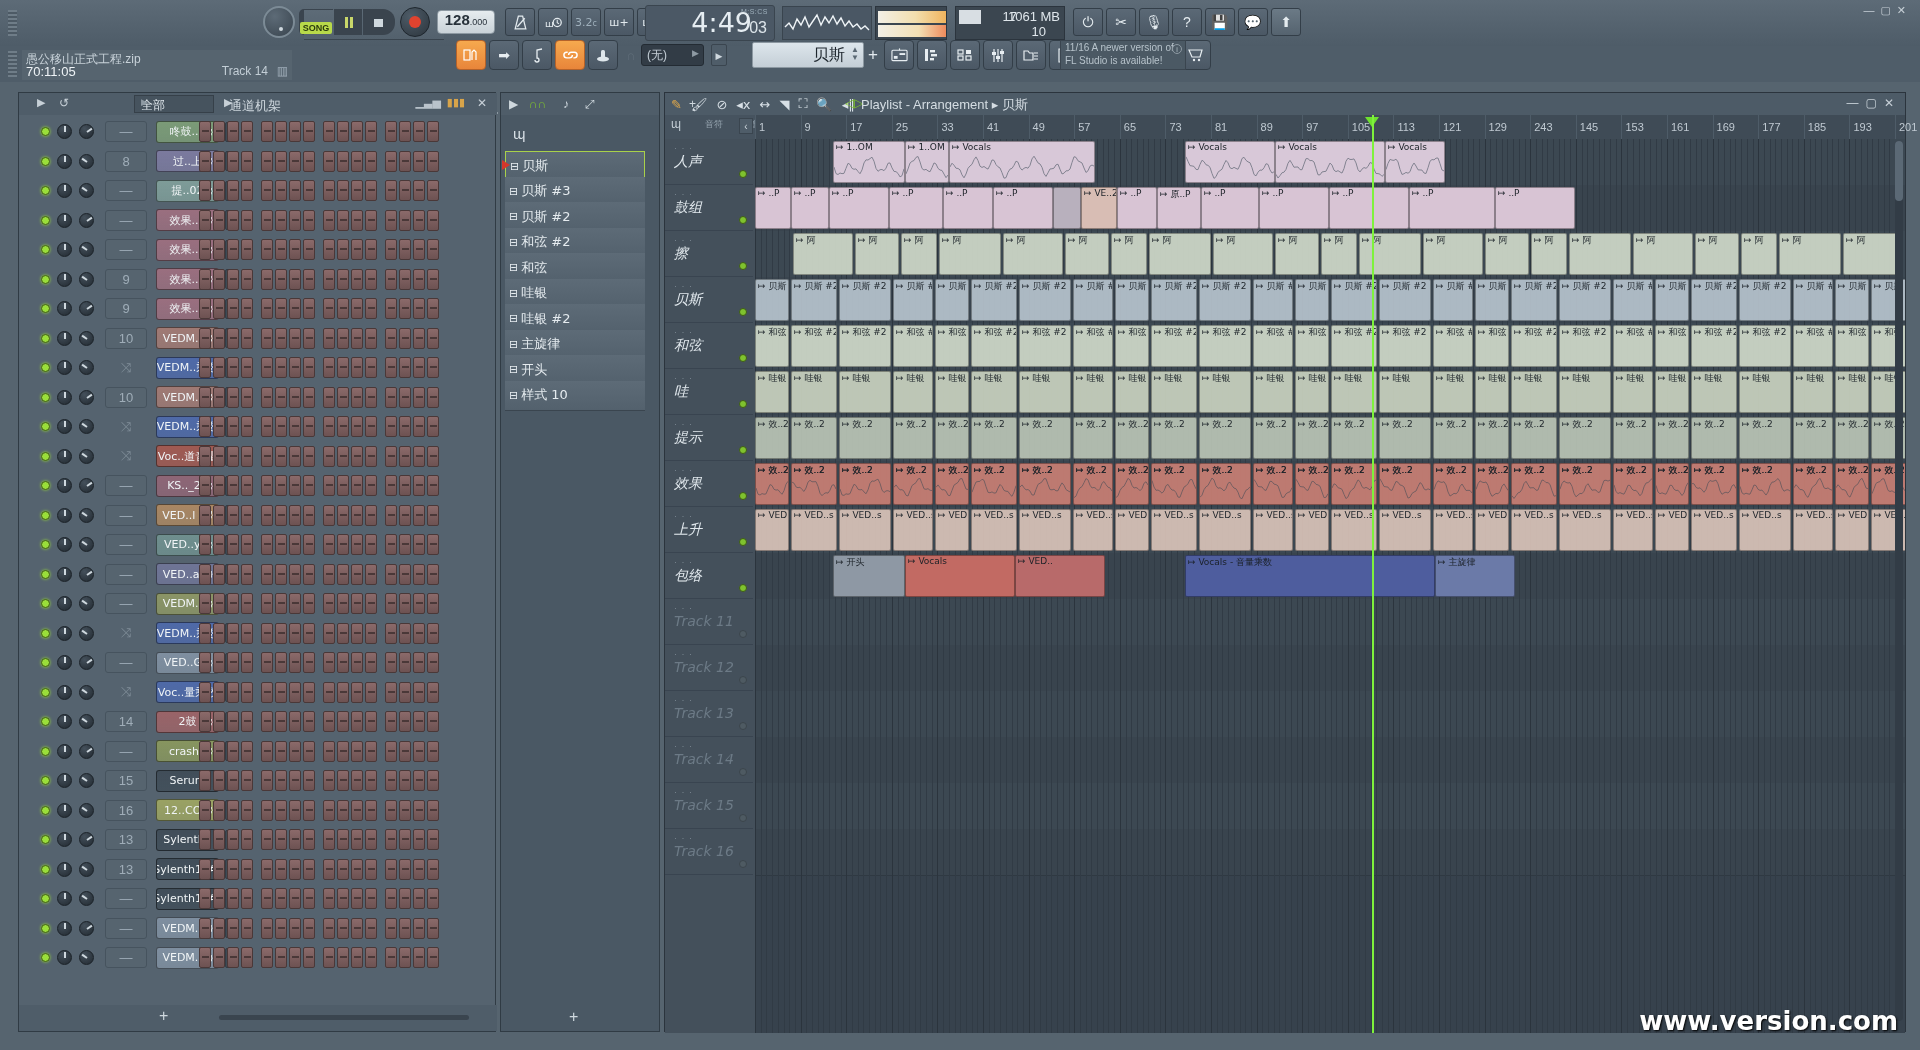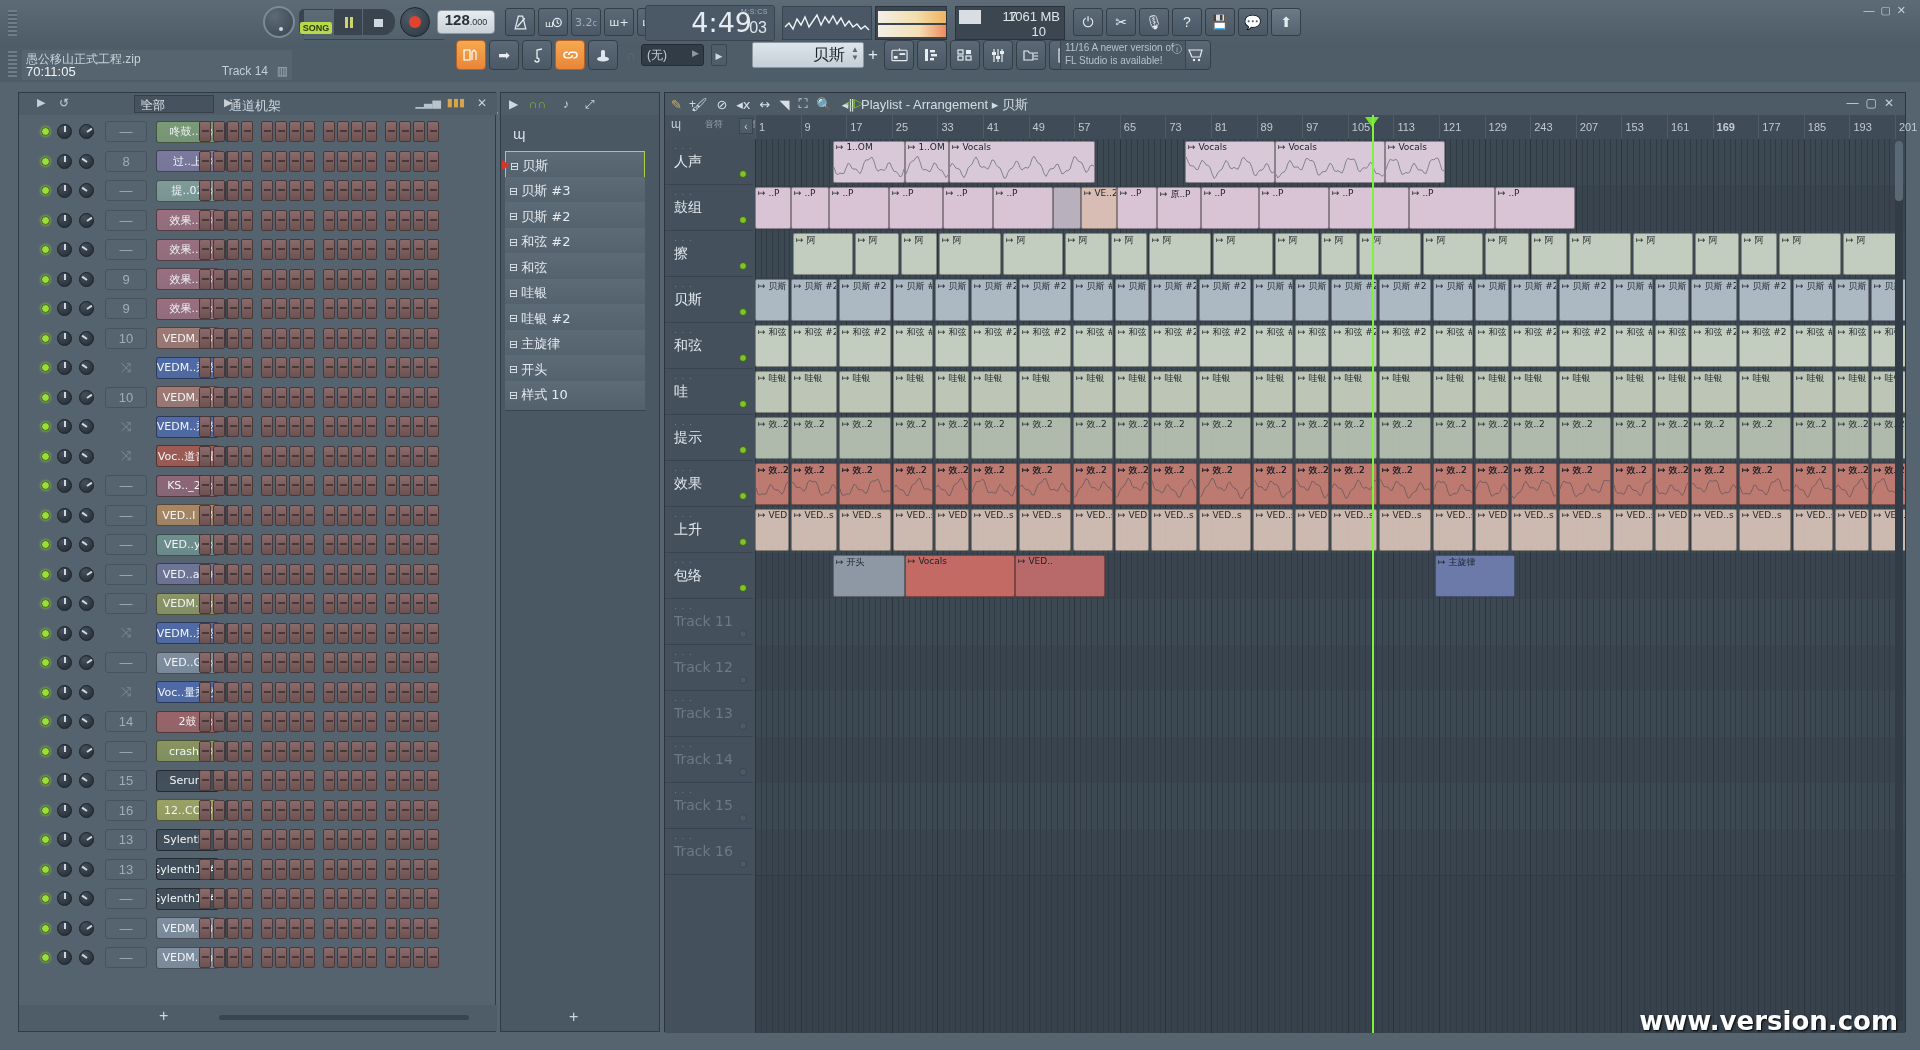--- a/index.html
+++ b/index.html
@@ -158,21 +158,21 @@
   #pltool{position:absolute;left:0;top:22px;width:1240px;height:24px;background:#46535f;}
   #pltool .tb{position:absolute;top:2px;color:#c4ced6;font-size:12px;}
   #pltool .modes{position:absolute;left:40px;top:3px;display:flex;gap:16px;color:#92a0ab;font-size:9px;}
 
   #ruler{position:absolute;left:90px;top:22px;width:1150px;height:24px;background:#3f4b56;}
   #ruler .tick{position:absolute;top:6px;color:#c0cad2;font-size:11px;}
   #ruler .bar{position:absolute;top:0;width:1px;height:24px;background:#4e5c68;}
 
   #plnames{position:absolute;left:0;top:46px;width:90px;height:894px;background:#44505b;}
   .trk{position:absolute;left:0;width:88px;height:46px;border-bottom:1px solid #394450;}
-  .trk .nm{position:absolute;left:9px;top:14px;color:#e2e9ee;font-size:14px;font-family:"DejaVu Sans",sans-serif;}
+  .trk .nm{position:absolute;left:9px;top:14px;color:#e2e9ee;font-size:14px;font-family:"DejaVu Sans",sans-serif;font-style:italic;}
   .trk.empty .nm{color:#6c7a86;}
   .trk .dots{position:absolute;left:9px;top:4px;color:#7b8892;font-size:9px;letter-spacing:1px;}
   .trk .led{position:absolute;right:6px;bottom:6px;width:8px;height:8px;border-radius:50%;background:#7fc22e;border:1px solid #3d5c16;}
   .trk.empty .led{background:#4e5a62;border-color:#3b454c;}
 
   #grid{position:absolute;left:90px;top:46px;width:1150px;height:894px;background:#37424d;overflow:hidden;}
   .gline{position:absolute;top:0;width:1px;height:894px;background:#313b45;}
   .gline.major{background:#2b343d;}
   .hline{position:absolute;left:0;width:1150px;height:1px;background:#2f3942;}
   .lane{position:absolute;left:0;width:1150px;height:46px;background:#3c4852;}
@@ -1626,27 +1626,27 @@
         <span class="tick" style="left: 596.8px;">105</span>
         <div class="bar" style="left: 638.4px;"></div>
         <span class="tick" style="left: 642.4px;">113</span>
         <div class="bar" style="left: 684px;"></div>
         <span class="tick" style="left: 688px;">121</span>
         <div class="bar" style="left: 729.6px;"></div>
         <span class="tick" style="left: 733.6px;">129</span>
         <div class="bar" style="left: 775.2px;"></div>
         <span class="tick" style="left: 779.2px;">243</span>
         <div class="bar" style="left: 820.8px;"></div>
-        <span class="tick" style="left: 824.8px;">207</span>
+        <span class="tick" style="left: 824.8px;">145</span>
         <div class="bar" style="left: 866.4px;"></div>
         <span class="tick" style="left: 870.4px;">153</span>
         <div class="bar" style="left: 912px;"></div>
         <span class="tick" style="left: 916px;">161</span>
         <div class="bar" style="left: 957.6px;"></div>
-        <span class="tick" style="left: 961.6px; font-weight: bold;">169</span>
+        <span class="tick" style="left: 961.6px;">169</span>
         <div class="bar" style="left: 1003.2px;"></div>
         <span class="tick" style="left: 1007.2px;">177</span>
         <div class="bar" style="left: 1048.8px;"></div>
         <span class="tick" style="left: 1052.8px;">185</span>
         <div class="bar" style="left: 1094.4px;"></div>
         <span class="tick" style="left: 1098.4px;">193</span>
         <div class="bar" style="left: 1140px;"></div>
         <span class="tick" style="left: 1144px;">201</span>
       </div>
 
@@ -2048,20 +2048,23 @@
         </div>
         <div class="clip" style="left: 78px; top: 416px; width: 72px; height: 42px; background: rgb(142, 152, 164);">
           <div class="lab">↦ 开头</div>
         </div>
         <div class="clip" style="left: 150px; top: 416px; width: 110px; height: 42px; background: rgb(194, 106, 99);">
           <div class="lab">↦ Vocals</div>
         </div>
         <div class="clip" style="left: 260px; top: 416px; width: 90px; height: 42px; background: rgb(184, 106, 106);">
           <div class="lab">↦ VED..</div>
         </div>
+        <div class="clip" style="left: 430px; top: 416px; width: 250px; height: 42px; background: rgb(78, 93, 158);">
+          <div class="lab">↦ Vocals - 音量乘数</div>
+        </div>
         <div class="clip" style="left: 680px; top: 416px; width: 80px; height: 42px; background: rgb(107, 122, 168);">
           <div class="lab">↦ 主旋律</div>
         </div>
         <div class="clip" style="left: 38px; top: 94px; width: 60px; height: 42px; background: rgb(207, 217, 201); opacity: 0.92;">
           <div class="lab">↦ 阿</div>
         </div>
         <div class="clip" style="left: 100px; top: 94px; width: 44px; height: 42px; background: rgb(207, 217, 201); opacity: 0.92;">
           <div class="lab">↦ 阿</div>
         </div>
         <div class="clip" style="left: 146px; top: 94px; width: 36px; height: 42px; background: rgb(207, 217, 201); opacity: 0.92;">

